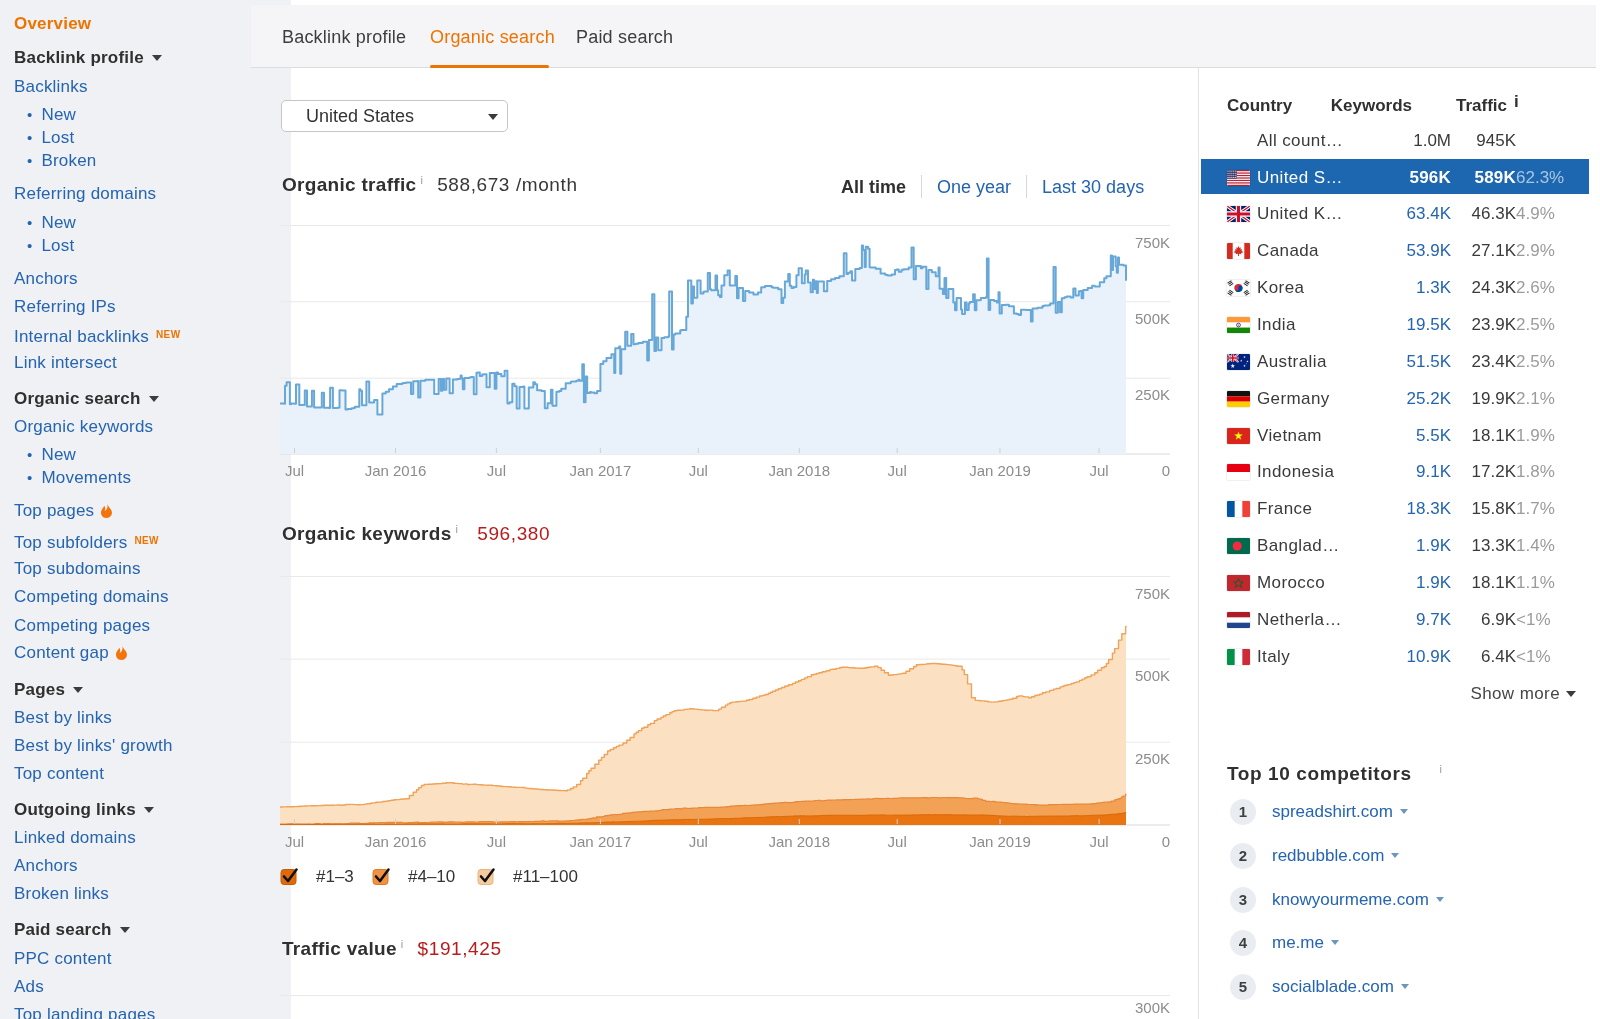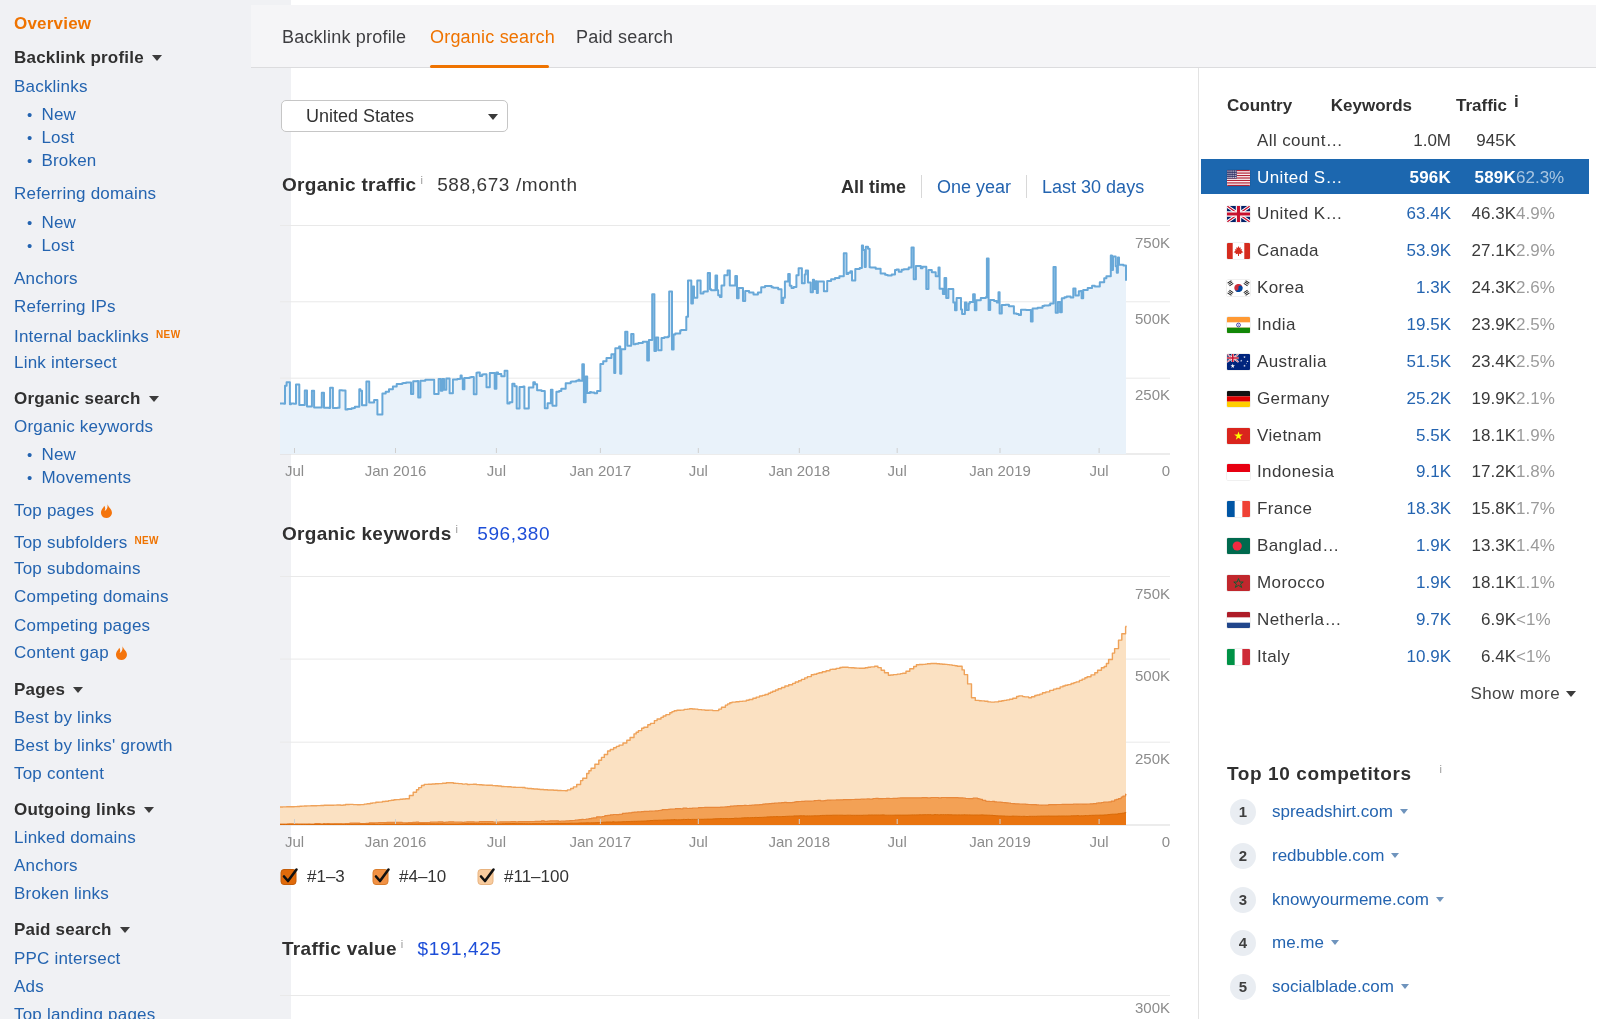--- a/index.html
+++ b/index.html
@@ -16,31 +16,31 @@
 .new{color:#ef7300;font-size:10px;font-weight:bold;letter-spacing:.4px;vertical-align:4px;margin-left:7px}
 .flame{margin-left:6px;vertical-align:-2px}
 .tabbar{position:absolute;left:251px;top:5px;width:1345px;height:63px;background:#f5f5f7;border-bottom:1px solid #dcdcde}
 .tab{position:absolute;top:27px;font-size:18px;letter-spacing:.2px;color:#3d3d40;white-space:nowrap}
 .tab.on{color:#ef7300}
 .tabline{position:absolute;left:430px;top:65px;width:119px;height:3px;background:#ef7300;border-radius:2px}
 .dd{position:absolute;left:281px;top:100px;width:227px;height:32px;background:#fff;border:1px solid #c6c6c6;border-radius:5px;font-size:18px;color:#333;line-height:30px;padding-left:24px}
 .ddcar{position:absolute;right:9px;top:13px;width:0;height:0;border-left:5.5px solid transparent;border-right:5.5px solid transparent;border-top:6.5px solid #3a3a3a}
 .h1{position:absolute;font-size:19px;font-weight:bold;letter-spacing:.3px;color:#303030;white-space:nowrap}
 .h1 .num{font-weight:normal;color:#383838}
-.h1 .bnum{font-weight:normal;color:#1d4ed8}
+.h1 .bnum{font-weight:normal;color:#b91c1c}
 .sup{font-size:11px;color:#9a9a9a;font-weight:normal;vertical-align:7px;margin-left:4px;margin-right:2px}
 .h1 .num,.h1 .bnum{margin-left:12px;letter-spacing:.6px}
 .timesel{position:absolute;top:175px;font-size:18px;white-space:nowrap}
 .timesel .sep{display:inline-block;width:1px;height:23px;background:#d8d8d8;margin:0 15px;vertical-align:-5px}
 .timesel b{color:#303030}
 .timesel a{color:#2464b0}
 .chart{position:absolute}
 .axl{font-family:"Liberation Sans",sans-serif;font-size:15px;fill:#8c8c8c}
 .leg{position:absolute;top:867px;font-size:17px;color:#333}
-.leg span{margin-left:7px;vertical-align:3px}
+.leg span{margin-left:16px;vertical-align:3px}
 .divider{position:absolute;left:1198px;top:68px;width:1px;height:951px;background:#e3e3e3}
 .thead{position:absolute;top:96px;font-weight:bold;color:#303030;font-size:17px}
 .trow{position:absolute;left:1199px;width:390px;height:37px;line-height:37px;font-size:17px;white-space:nowrap}
 .trow .fl{position:absolute;left:28px;top:10.5px;line-height:0}
 .trow .cn{position:absolute;left:58px;color:#3a3a3a;letter-spacing:.4px}
 .trow .c2{position:absolute;left:152px;width:100px;text-align:right}
 .trow .c3{position:absolute;left:252px;width:65px;text-align:right;color:#3a3a3a}
 .trow .c4{position:absolute;left:317px;width:60px;color:#9b9b9b}
 .trow .kw{color:#2464b0}
 .trow .kwp{color:#3a3a3a}
@@ -87,21 +87,21 @@
         </svg></a></div>
 <div class="si sb" style="top:680px">Pages<span class="car"></span></div>
 <div class="si" style="top:708px"><a>Best by links</a></div>
 <div class="si" style="top:736px"><a>Best by links' growth</a></div>
 <div class="si" style="top:764px"><a>Top content</a></div>
 <div class="si sb" style="top:800px">Outgoing links<span class="car"></span></div>
 <div class="si" style="top:828px"><a>Linked domains</a></div>
 <div class="si" style="top:856px"><a>Anchors</a></div>
 <div class="si" style="top:884px"><a>Broken links</a></div>
 <div class="si sb" style="top:920px">Paid search<span class="car"></span></div>
-<div class="si" style="top:949px"><a>PPC intersect</a></div>
+<div class="si" style="top:949px"><a>PPC content</a></div>
 <div class="si" style="top:977px"><a>Ads</a></div>
 <div class="si" style="top:1005px"><a>Top landing pages</a></div>
 </div>
 <div class="tabbar"></div>
 <div class="tab" style="left:282px">Backlink profile</div>
 <div class="tab on" style="left:430px">Organic search</div>
 <div class="tab" style="left:576px">Paid search</div>
 <div class="tabline"></div>
 <div class="dd">United States<span class="ddcar"></span></div>
 <div class="h1" style="left:282px;top:174px">Organic traffic<span class="sup">i</span><span class="num">588,673 /month</span></div>

